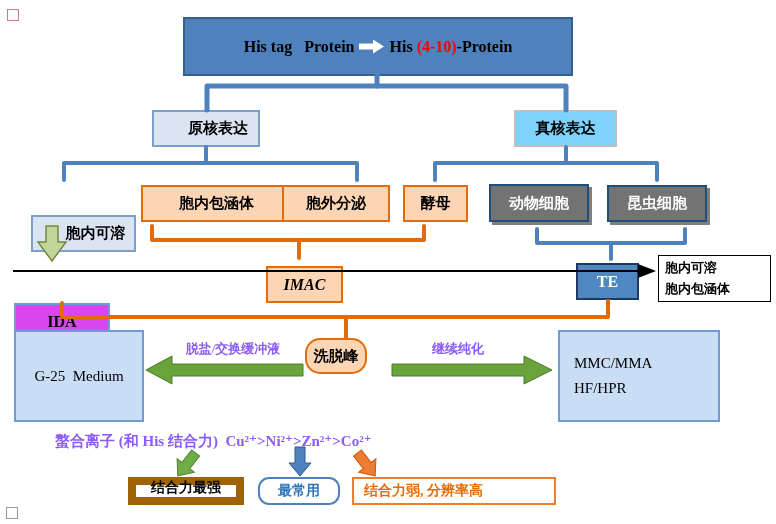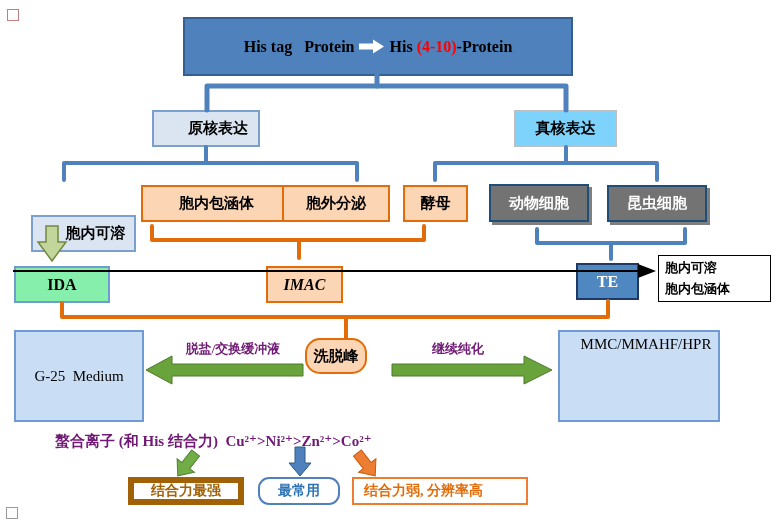--- a/index.html
+++ b/index.html
@@ -6,45 +6,45 @@
   .canvas {
     position:relative; width:776px; height:524px; background:#ffffff;
     font-family:"Liberation Serif","DejaVu Serif",serif; overflow:hidden;
   }
   .box {
     position:absolute; box-sizing:border-box; display:flex;
     align-items:center; justify-content:center;
     font-weight:bold; font-size:15px; color:#000; z-index:1;
   }
   .blue-light  { background:#dbe5f1; border:2px solid #7ba0cd;padding-left:24px; }
-  .blue-light2 { background:#86efac; border:2px solid #6f9bd2; }
+  .blue-light2 { background:#d946ef; border:2px solid #6f9bd2;margin-top:37px; }
   .peach       { background:#fcd5b4; border:2px solid #e36c0a; }
   .gray        { background:#7dd3fc; border:2px solid #bfbfbf; }
   .dark-blue   { background:#737373; border:2px solid #1f4e79; color:#fff;
                  box-shadow:3px 3px 0 rgba(0,0,0,0.5); }
   .te-blue     { background:#4f87c0; border:2px solid #1f3864; color:#ffffff; }
   .panel       { background:#c9ddf5; border:2px solid #6f9bd2; font-weight:normal; }
   .title-box   { background:#4f81bd; border:2px solid #365f91; font-size:16px; }
   .note-box    { background:#ffffff; border:1px solid #000; flex-direction:column;
                  align-items:flex-start; justify-content:center; padding-left:6px;
                  font-size:13px; line-height:1.55; }
-  .lbl { position:absolute; font-weight:bold; font-size:13px; color:#701a75;
+  .lbl { position:absolute; font-weight:bold; font-size:13px; color:#8b5cf6;
          text-align:center; z-index:1; }
   .ws-pre { white-space:pre; }
   .overlay { position:absolute; left:0; top:0; z-index:5; pointer-events:none; }
   .red-t { color:#ff0000; }
   .outline-box { position:absolute; box-sizing:border-box; background:#fff;
                  display:flex; align-items:center; justify-content:center;
                  font-weight:bold; font-size:14px; z-index:1; }
-  .g-outline { border:6px solid #a16207; color:#a16207; }
+  .g-outline { border:8px solid #a16207; color:#000000;align-items:flex-end; }
   .b-outline { border:2px solid #4f81bd; color:#2e74b5; }
   .o-outline { border:2px solid #ed7d31; color:#e36c0a; justify-content:flex-start; padding-left:10px; }
   .artifact { position:absolute; box-sizing:border-box; background:#fdfdfd;
               border:1px solid #9a9a9a; z-index:1; }
-  .mmc-text { flex-direction:row; align-items:flex-start; padding-left:14px;
+  .mmc-text { flex-direction:column; align-items:flex-start; padding-left:14px;
               line-height:1.7; font-size:15px; }
 </style>
 </head>
 <body>
 
 <div class="canvas">
 
   <div class="artifact" style="left:7px; top:9px; width:12px; height:12px; border-color:#c08080;"></div>
   <div class="artifact" style="left:6px; top:507px; width:12px; height:12px;"></div>
 
@@ -112,21 +112,21 @@
   <div class="lbl" style="left:408px; top:340px; width:100px;">继续纯化</div>
 
   <div class="lbl ws-pre" style="left:55px; top:432px; font-size:15px; text-align:left;">螯合离子 (和 His 结合力)  Cu²⁺&gt;Ni²⁺&gt;Zn²⁺&gt;Co²⁺</div>
 
   <div class="outline-box g-outline" style="left:128px; top:477px; width:116px; height:28px;">
     <span>结合力最强</span>
   </div>
   <div class="outline-box b-outline" style="left:258px; top:477px; width:82px; height:28px;border-radius:11px;">
     <span>最常用</span>
   </div>
-  <div class="outline-box o-outline" style="left:352px; top:477px; width:176px; height:28px;">
+  <div class="outline-box o-outline" style="left:352px; top:477px; width:204px; height:28px;">
     <span>结合力弱, 分辨率高</span>
   </div>
 
   <svg class="overlay" width="776" height="524" viewBox="0 0 776 524">
     <g fill="none" stroke="#4f81bd" stroke-width="5" stroke-linejoin="round" stroke-linecap="round">
       <path d="M377,64 L377,86"></path>
       <path d="M207,110 L207,86 L566,86 L566,110"></path>
     </g>
     <g fill="none" stroke="#4f81bd" stroke-width="4" stroke-linejoin="round" stroke-linecap="round">
       <path d="M206,147 L206,163"></path>

